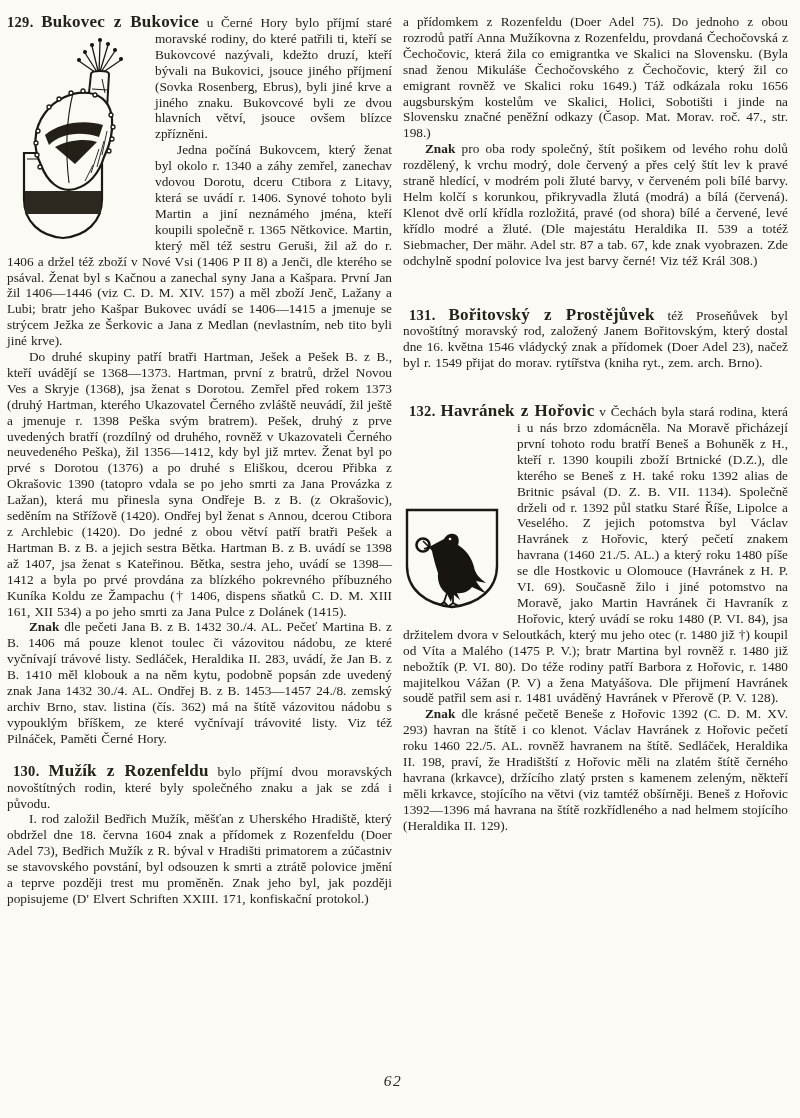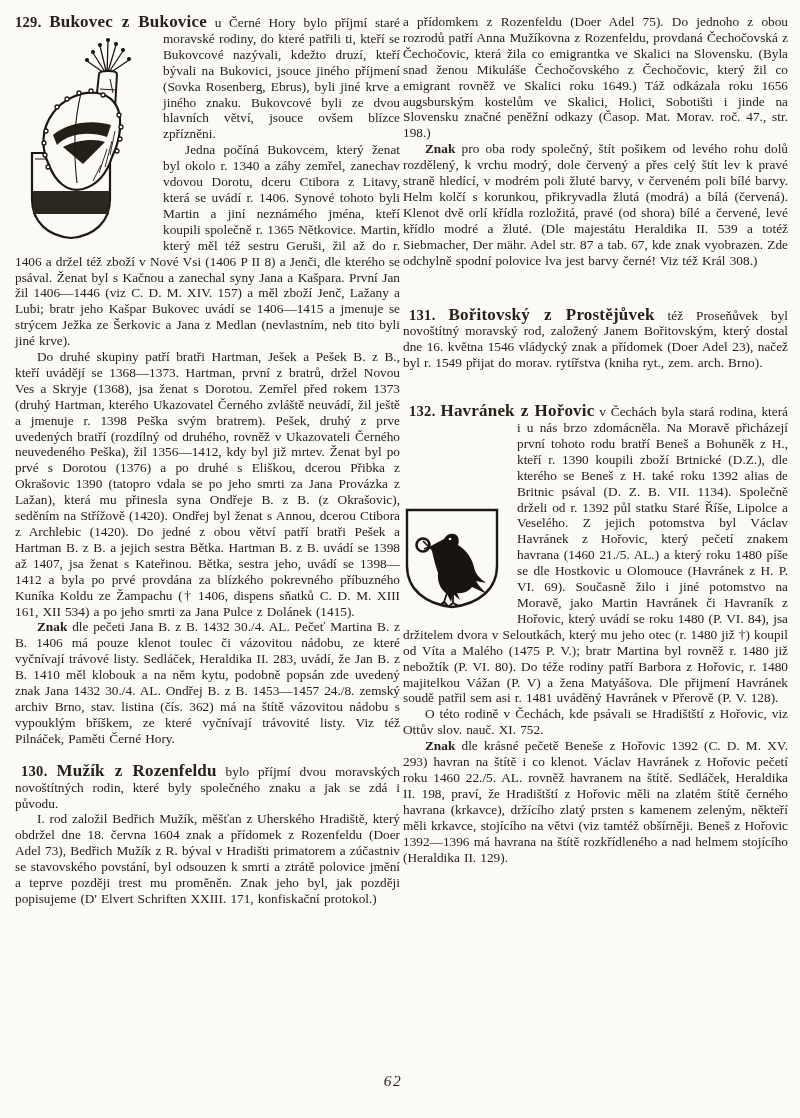--- a/index.html
+++ b/index.html
@@ -4,21 +4,21 @@
 <style>
   html,body{margin:0;padding:0;}
   body{
     width:800px;height:1118px;
     background:#fbfaf5;
     position:relative;
     overflow:hidden;
     font-family:"Liberation Serif","DejaVu Serif",serif;
   }
   .col{position:absolute;top:14px;width:385px;}
-  .col-left{left:15px;}
+  .col-left{left:7px;}
   .col-right{left:403px;}
   p.body{
     margin:0;
     font-size:13.3px;
     line-height:15.9px;
     text-align:justify;
     color:#26221b;
     word-spacing:0.06em;
   }
   .indent{text-indent:22px;}
@@ -124,19 +124,18 @@
         <circle cx="20" cy="39" r="6.5" fill="#fbfaf5" stroke="#181410" stroke-width="2.6"></circle>
         <path d="M26,41 L41,33 C44,27 52,26 55,31 C56,34 56,36 55,39 C63,44 69,52 71,61 C72,67 76,72 83,77 L73,75 C75,79 79,83 84,88 L69,81 C66,85 60,88 54,87 L57,94 L50,88 L48,96 L44,88 C38,84 34,76 35,67 C32,58 30,50 29,45 Z" fill="#181410"></path>
         <path d="M26,41 L20,35 M26,41 L21,43" stroke="#181410" stroke-width="1.6" fill="none"></path>
         <circle cx="47" cy="33" r="1.3" fill="#f6f4ec"></circle>
         <g stroke="#181410" stroke-width="1.8" stroke-linecap="round" fill="none">
           <path d="M44,87 L41,96 M50,88 L50,97"></path>
           <path d="M41,96 l-4,3 M41,96 l3,3 M50,97 l-4,3 M50,97 l4,2"></path>
         </g>
       </svg>
         </span> <span>rodina, která i u nás brzo zdomácněla. Na Moravě přicházejí první tohoto rodu bratří Beneš a Bohuněk z H., kteří r. 1390 koupili zboží Brtnické (D.Z.), dle kterého se Beneš z H. také roku 1392 alias de Britnic psával (D. Z. B. VII. 1134). Společně drželi od r. 1392 půl statku Staré Říše, Lipolce a Veselého. Z jejich potomstva byl Václav Havránek z Hořovic, který pečetí znakem havrana (1460 21./5. AL.) a který roku 1480 píše se dle Hostkovic u Olomouce (Havránek z H. P. VI. 69). Současně žilo i jiné potomstvo na Moravě, jako Martin Havránek či Havraník z Hořovic, který uvádí se roku 1480 (P. VI. 84), jsa držitelem dvora v Seloutkách, který mu jeho otec (r. 1480 již †) koupil od Víta a Malého (1475 P. V.); bratr Martina byl rovněž r. 1480 již nebožtík (P. VI. 80). Do téže rodiny patří Barbora z Hořovic, r. 1480 majitelkou Vážan (P. V) a žena Matyášova. Dle přijmení Havránek soudě patřil sem asi r. 1481 uváděný Havránek v Přerově (P. V. 128).</span></p>
-    <p class="body indent p-gap">O této rodině v Čechách, kde psávali se Hradištští z Hořovic, viz Ottův slov. nauč. XI. 752.</p>
     <p class="body znak-p p-gap"><b>Znak</b> <span>dle krásné pečetě Beneše z Hořovic 1392 (C. D. M. XV. 293) havran na štítě i co klenot. Václav Havránek z Hořovic pečetí roku 1460 22./5. AL. rovněž havranem na štítě. Sedláček, Heraldika II. 198, praví, že Hradištští z Hořovic měli na zlatém štítě černého havrana (krkavce), držícího zlatý prsten s kamenem zeleným, někteří měli krkavce, stojícího na větvi (viz tamtéž obšírněji. Beneš z Hořovic 1392—1396 má havrana na štítě rozkřídleného a nad helmem stojícího (Heraldika II. 129).</span></p>
   </section>
 
 </div>
 
 <div class="page-num">62</div>
 
 </body></html>

